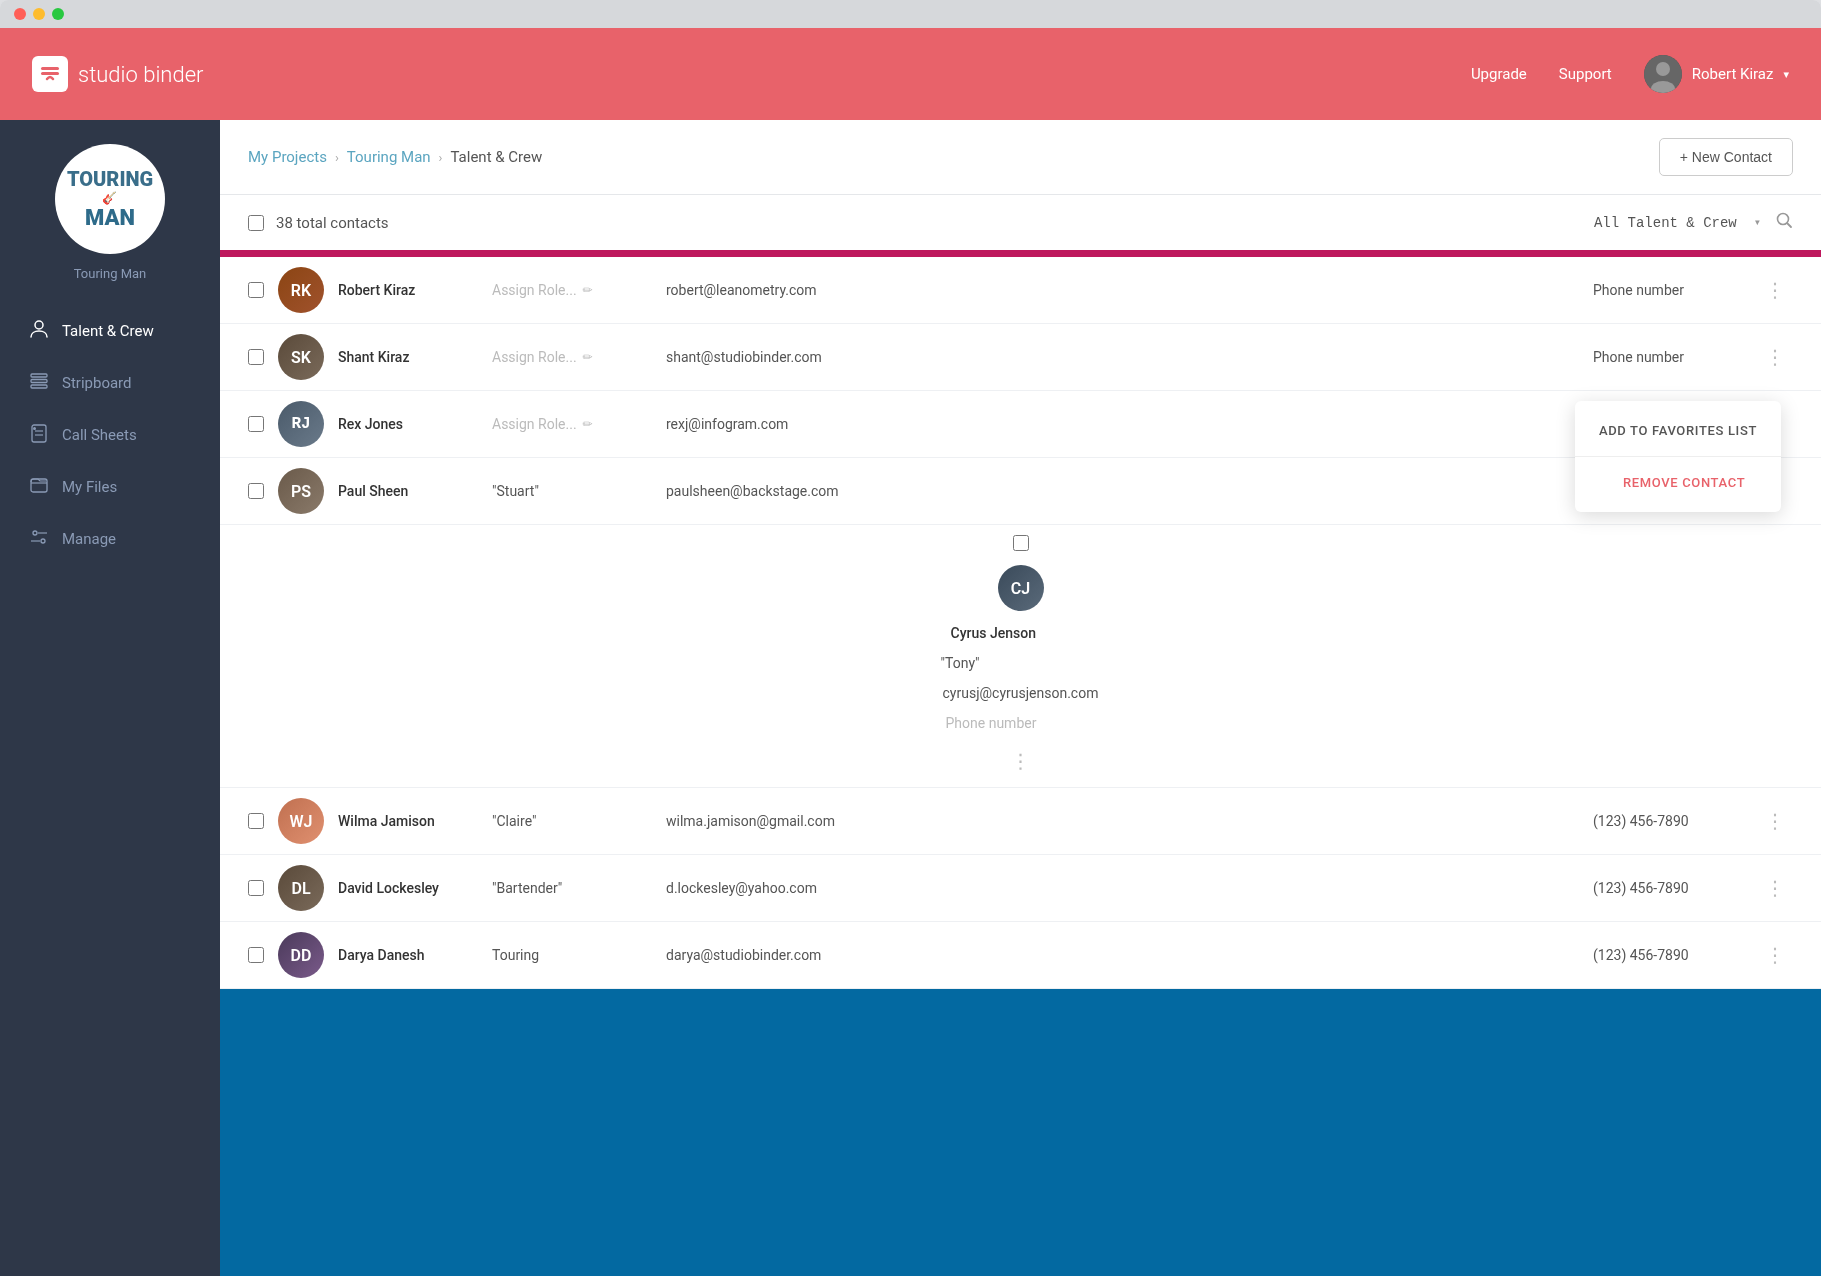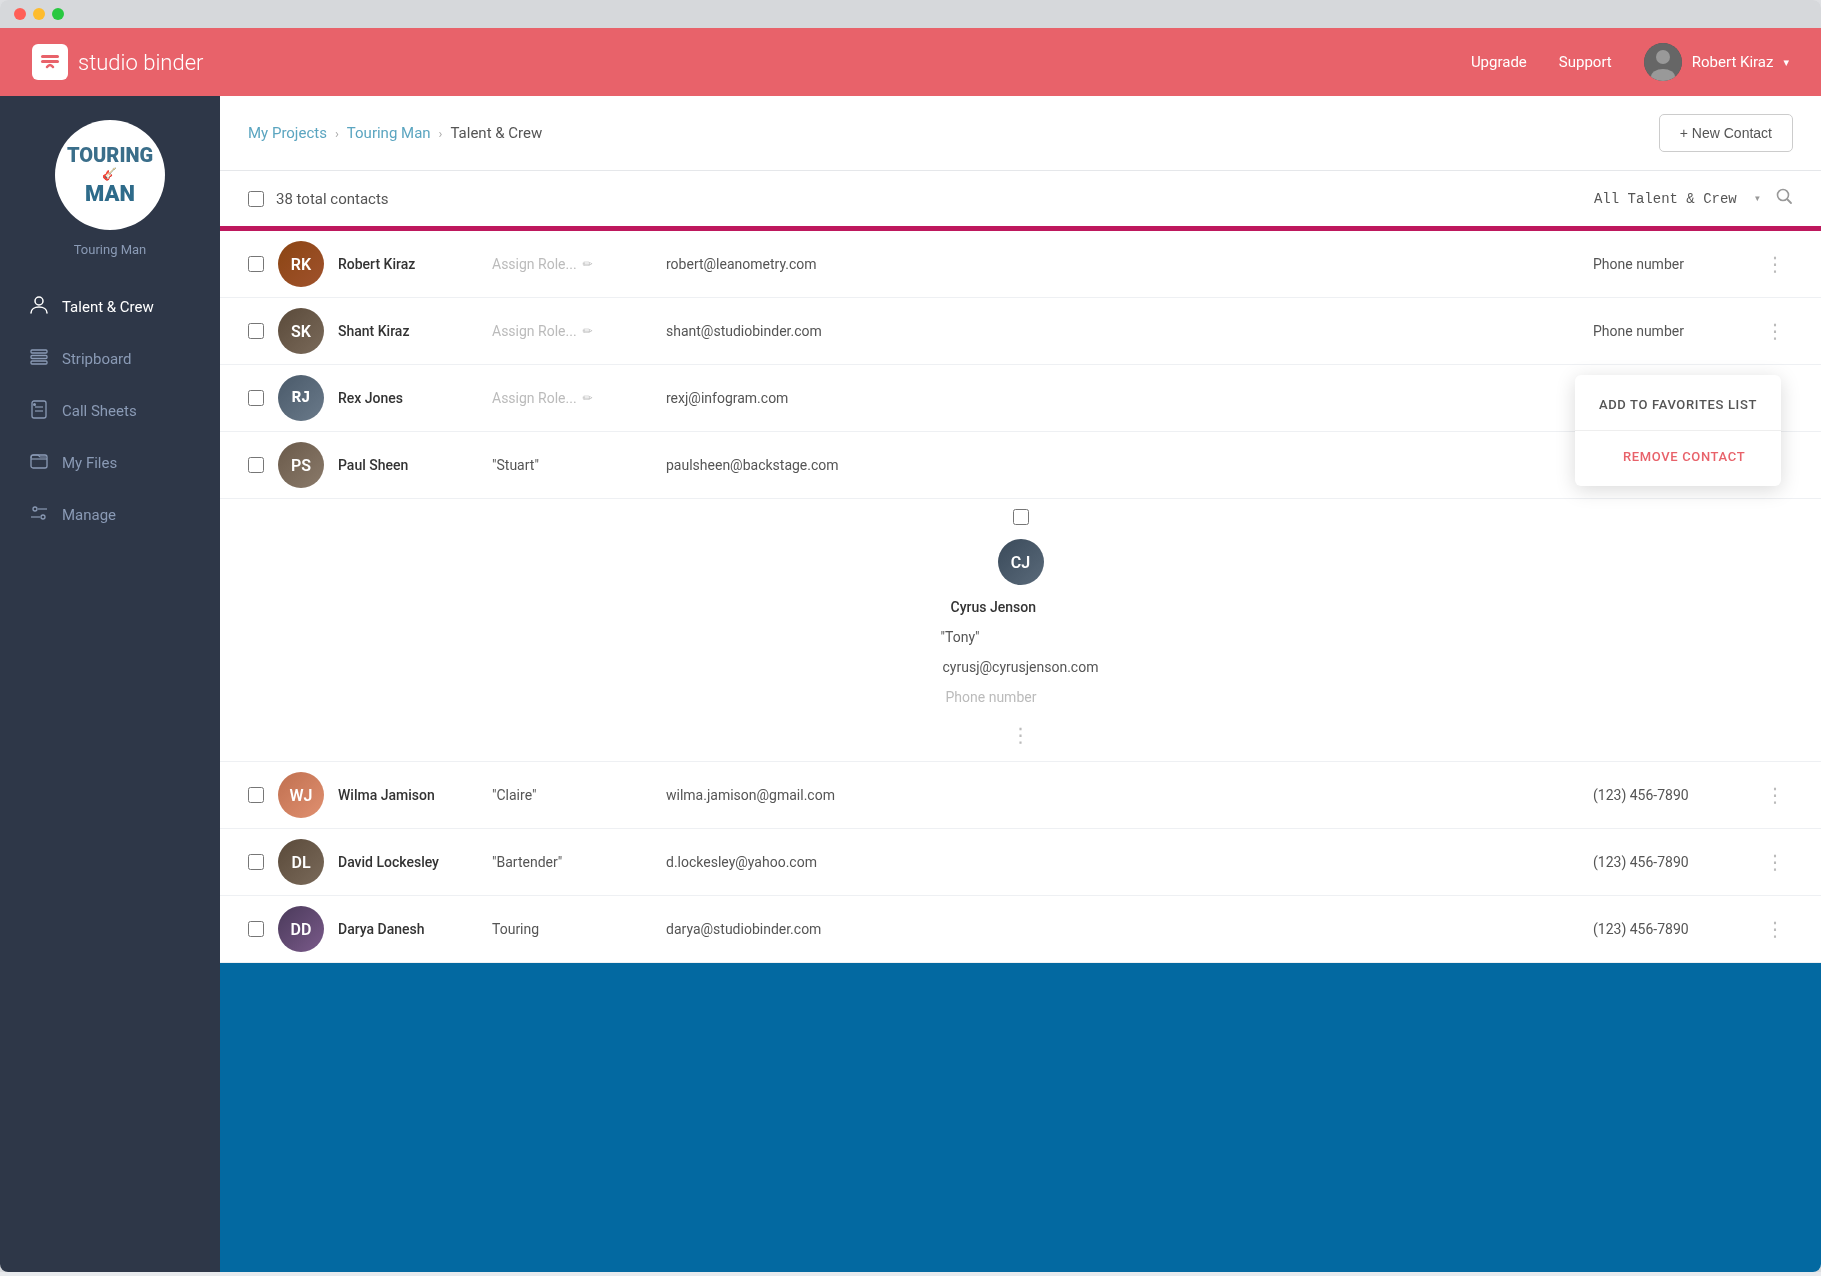--- a/index.html
+++ b/index.html
@@ -1,21 +1,21 @@
 <!DOCTYPE html>
 <html><head>
   <meta charset="utf-8">
   <style>
     * { box-sizing: border-box; margin: 0; padding: 0; }
     body { font-family: -apple-system, BlinkMacSystemFont, 'Segoe UI', Roboto, sans-serif; background: #e8eaed; }
 
     
     .topbar {
       background: #e8626a;
-      height: 68px;
+      height: 92px;
       display: flex;
       align-items: center;
       padding: 0 32px;
       position: relative;
     }
     .topbar-logo {
       display: flex;
       align-items: center;
       gap: 10px;
       color: white;
@@ -192,21 +192,21 @@
       flex: 1;
       overflow-y: auto;
       padding: 0;
     }
     .contacts-toolbar {
       display: flex;
       align-items: center;
       justify-content: space-between;
       padding: 16px 28px;
       background: white;
-      border-bottom: 5px solid #be185d;
+      border-bottom: 7px solid #be185d;
     }
     .contacts-count {
       display: flex;
       align-items: center;
       gap: 12px;
       color: #555;
       font-size: 15px;
     }
     .contacts-count input[type="checkbox"] {
       width: 16px; height: 16px;

